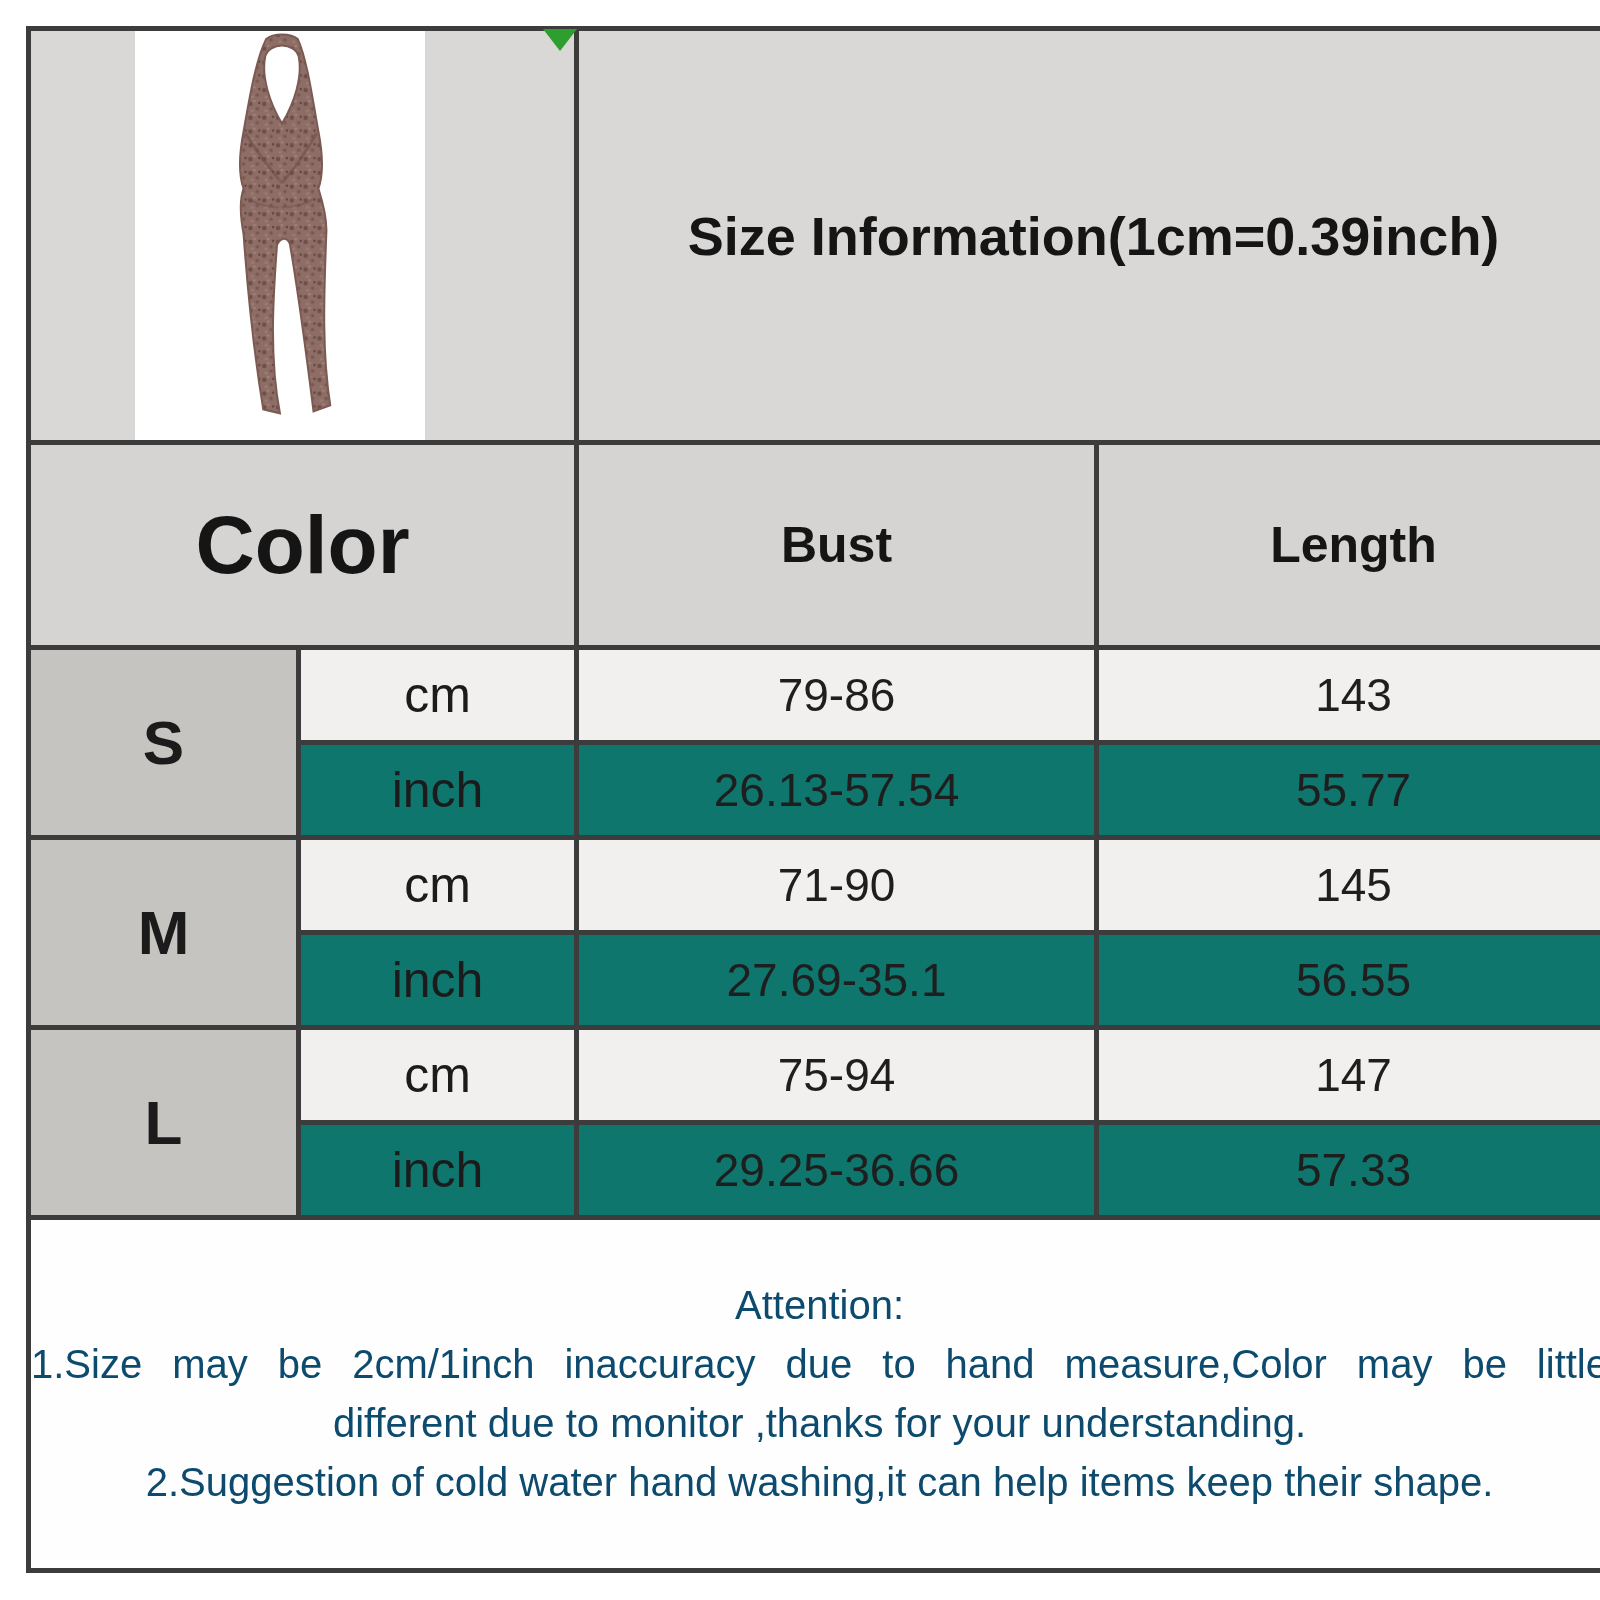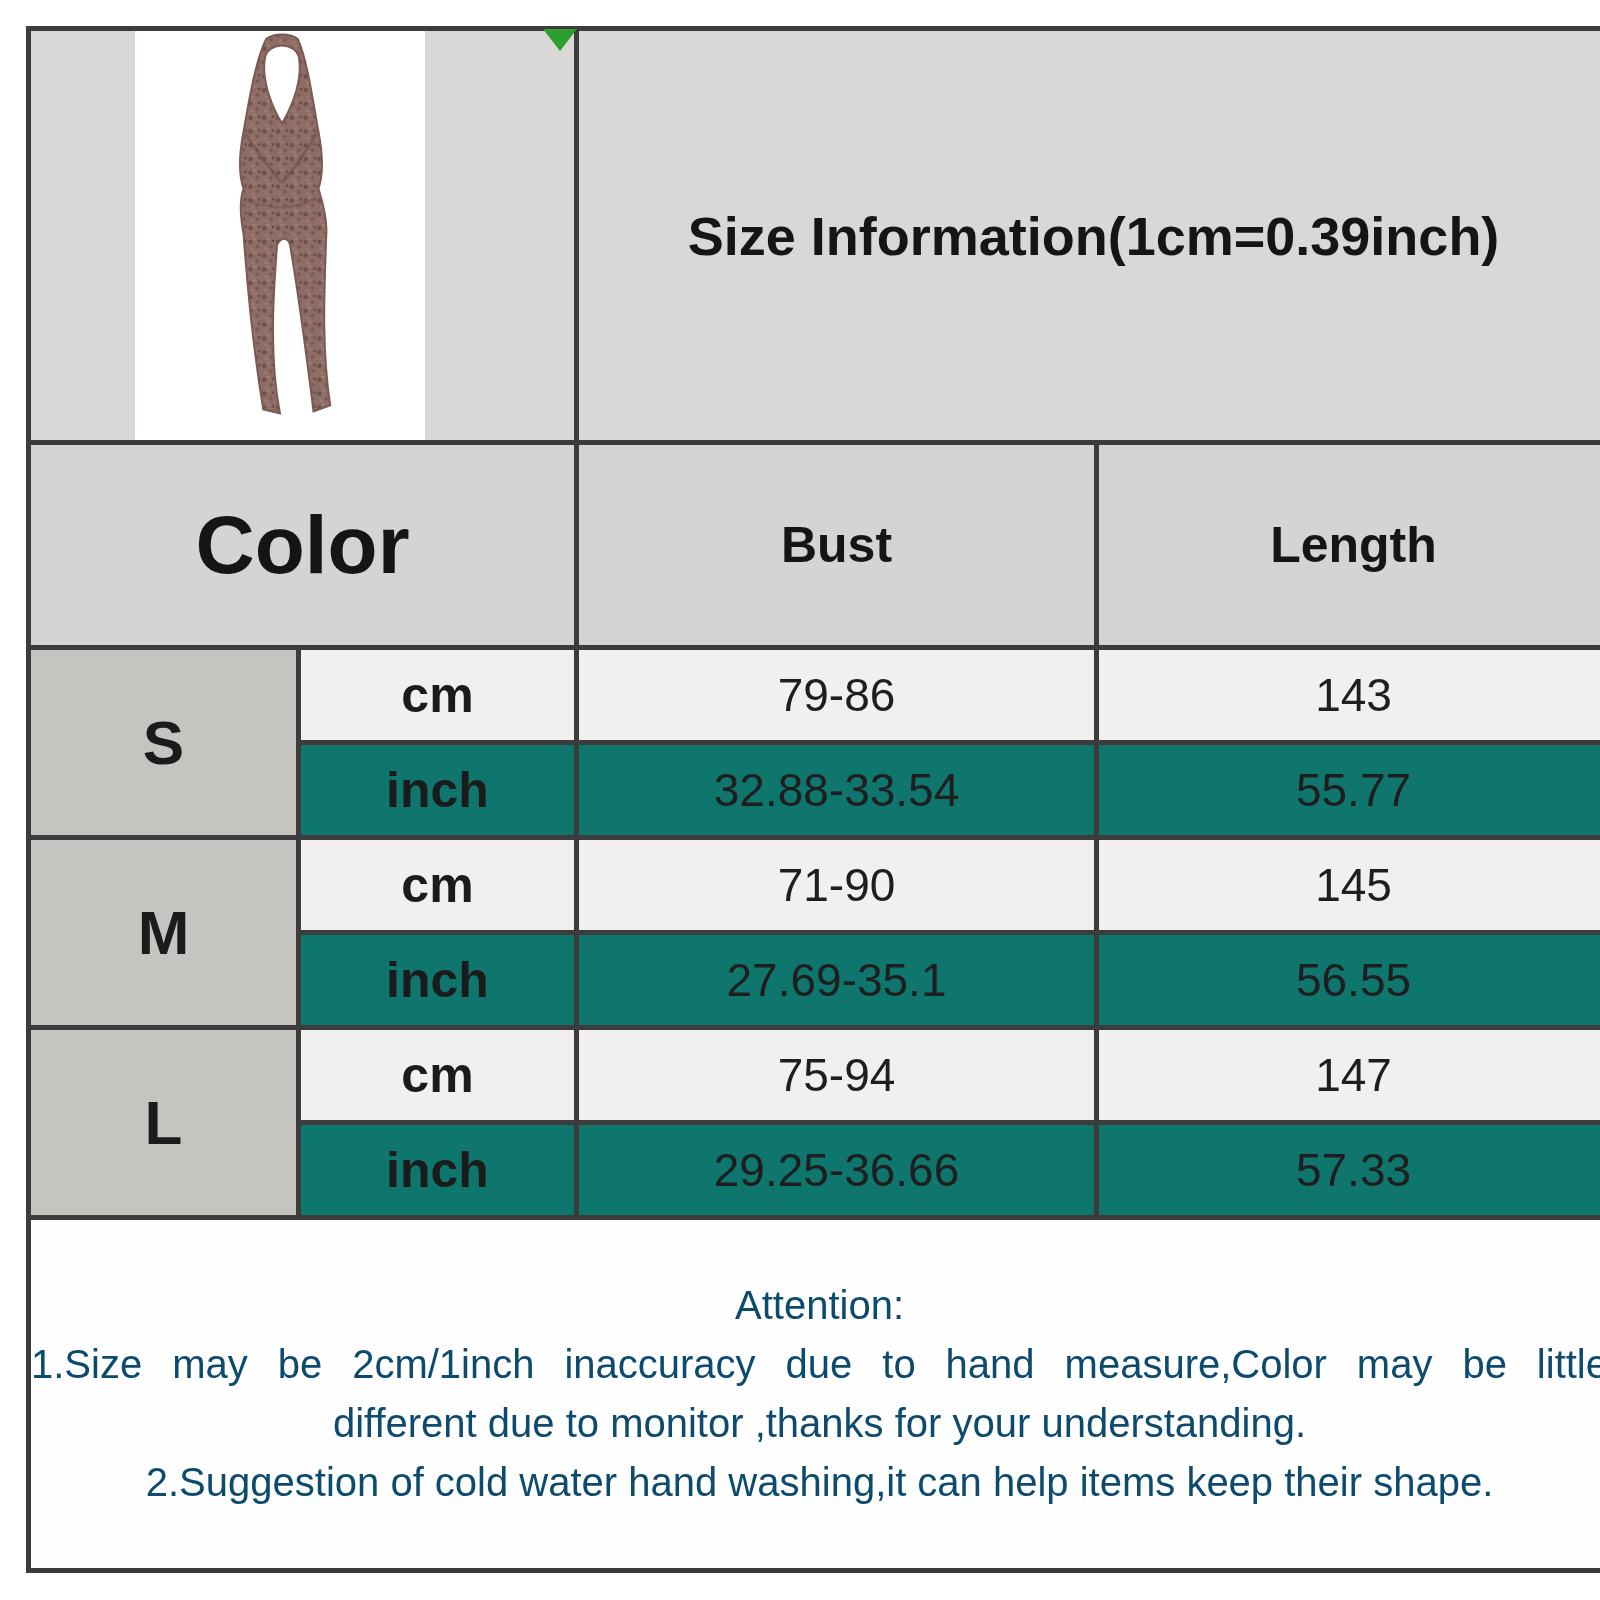--- a/index.html
+++ b/index.html
@@ -55,21 +55,21 @@
   tr.row-header{height:205px;}
   tr.row-header td{background:#d5d4d2;font-weight:bold;color:#151515;}
   td.cell-size-header{font-size:82px;}
   td.cell-col-header{font-size:50px;}
   
   tr.row-data{height:95px;}
   td.cell-size-label{
     background:#c6c4c1;
     font-size:62px;font-weight:bold;color:#1b1b1b;
   }
-  td.cell-unit{font-size:50px;font-weight:bold;color:#1b1b1b;}
+  td.cell-unit{font-size:50px;font-weight:normal;color:#1b1b1b;}
   td.cell-value{font-size:46px;font-weight:normal;color:#1e1e1e;}
   tr.sub-cm td{background:#f1f0ee;}
   tr.sub-inch td{background:#0f766e;}
   tr.sub-cm td.cell-size-label,
   tr.sub-inch td.cell-size-label{background:#c6c4c1;}
   
   tr.row-attention{height:353px;}
   td.cell-attention{
     background:#fefefe;
     text-align:left;vertical-align:top;
@@ -145,21 +145,21 @@
     </tr>
 
     <tr class="row-data sub-cm">
       <td rowspan="2" class="cell-size-label">S</td>
       <td class="cell-unit">cm</td>
       <td class="cell-value">79-86</td>
       <td class="cell-value">143</td>
     </tr>
     <tr class="row-data sub-inch">
       <td class="cell-unit">inch</td>
-      <td class="cell-value">32.88-33.54</td>
+      <td class="cell-value">26.13-57.54</td>
       <td class="cell-value">55.77</td>
     </tr>
 
     <tr class="row-data sub-cm">
       <td rowspan="2" class="cell-size-label">M</td>
       <td class="cell-unit">cm</td>
       <td class="cell-value">71-90</td>
       <td class="cell-value">145</td>
     </tr>
     <tr class="row-data sub-inch">

